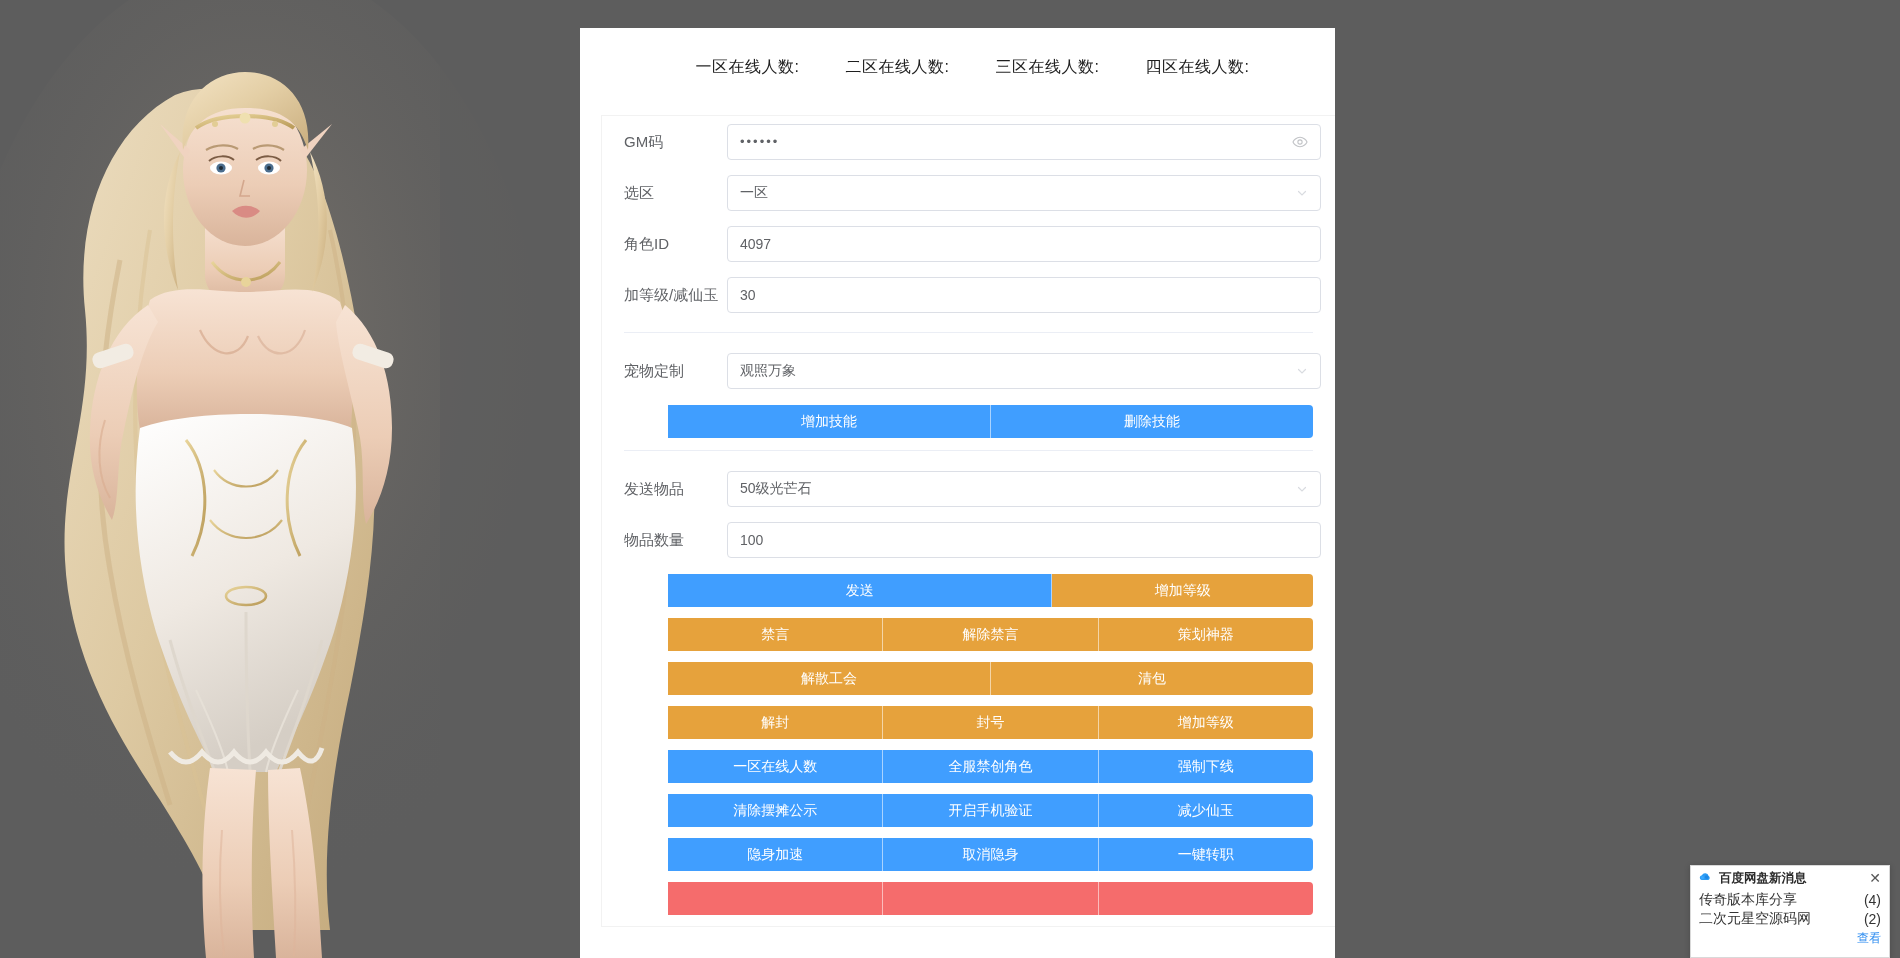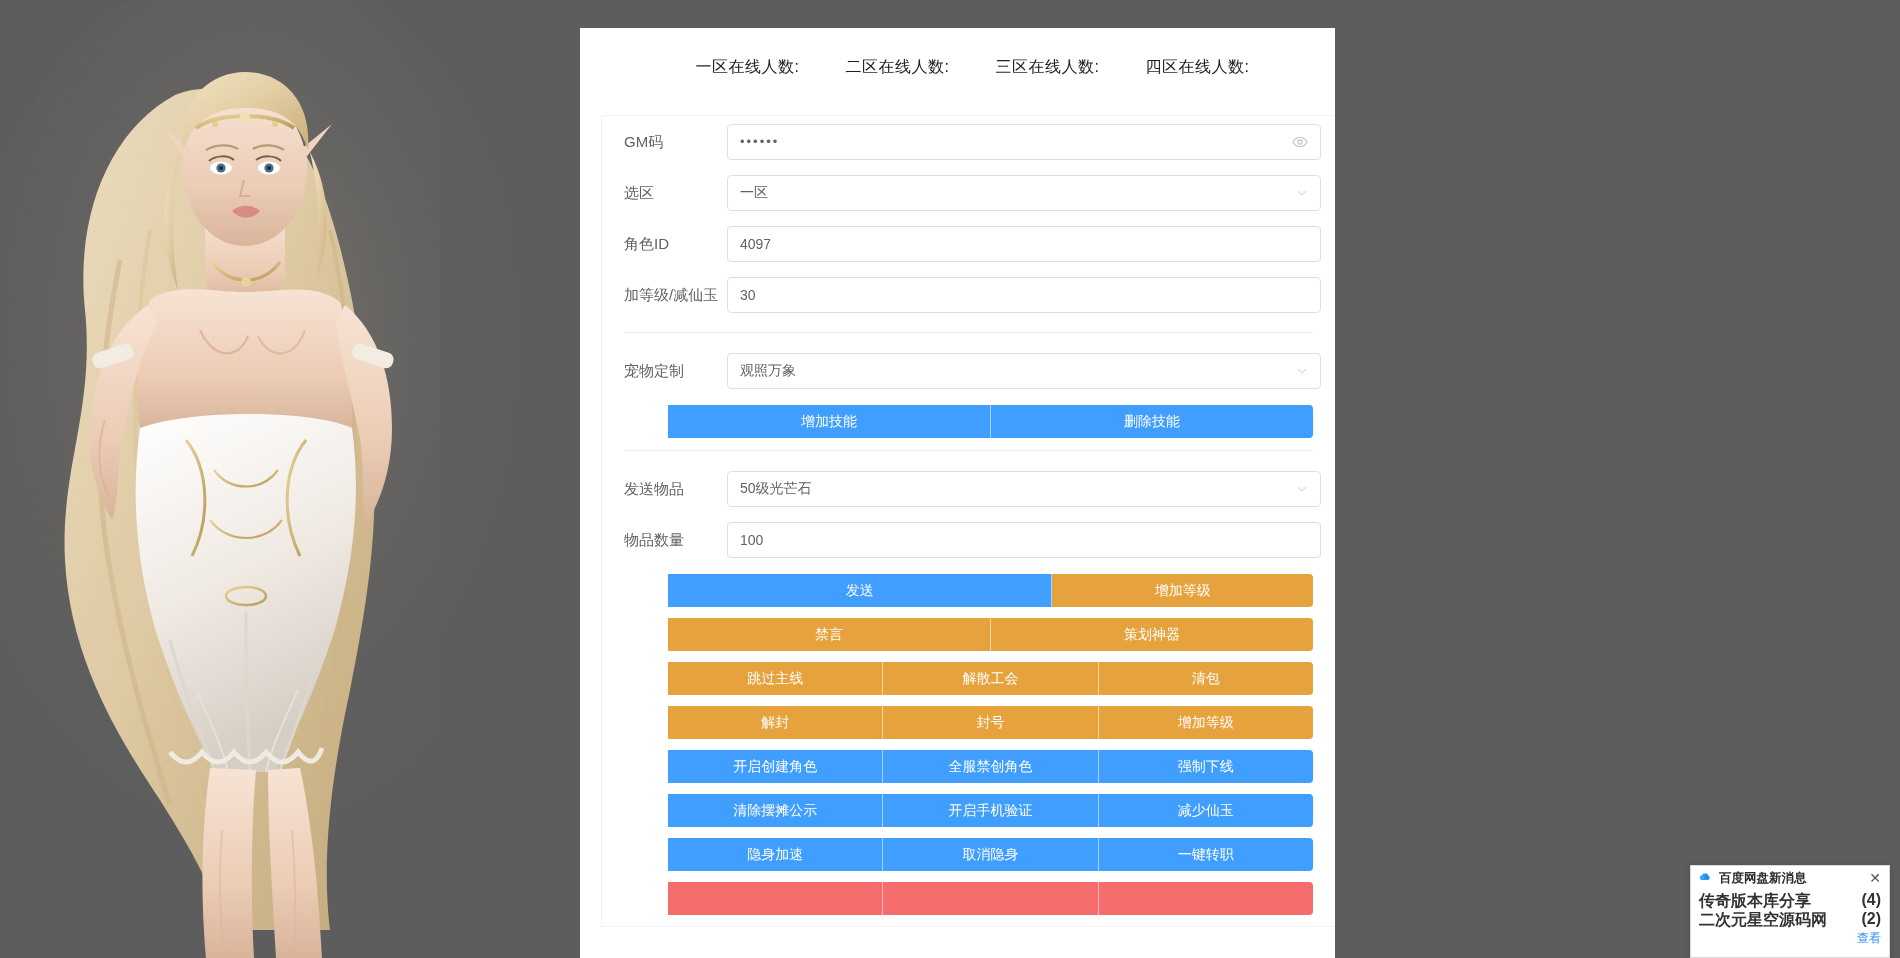--- a/index.html
+++ b/index.html
@@ -130,23 +130,23 @@
   }
   #toast-title {
     font-size: 12.5px; font-weight: bold; color: #2b2b2b;
     flex: 1 1 auto;
   }
   #toast-close {
     font-size: 14px; color: #555; cursor: pointer; line-height: 1;
     padding: 0 2px;
   }
   .toast-row {
-    display: flex; align-items: flex-start;
+    display: flex; align-items: center;
     padding: 1px 8px; height: 19px;
-    font-size: 16px; color: #333; font-weight: bold;
+    font-size: 14px; color: #333;
   }
   .toast-row .t-name { flex: 1 1 auto; }
   .toast-row .t-cnt  { color: #333; }
   #toast-more {
     text-align: right; padding: 2px 8px 0 4px;
     font-size: 12px; color: #2d8cf0; cursor: pointer;
   }
   .bd-logo { width: 16px; height: 14px; flex: 0 0 16px; }
 
   
@@ -360,37 +360,37 @@
 
     <div class="gap-sm"></div>
 
     <div class="btn-bar two-uneven spaced">
       <div class="btn blue">发送</div>
       <div class="btn orange">增加等级</div>
     </div>
 
     <div class="btn-bar spaced">
       <div class="btn orange">禁言</div>
+      <div class="btn orange">解除禁言</div>
       <div class="btn orange">策划神器</div>
     </div>
 
     <div class="btn-bar spaced">
-      <div class="btn orange">跳过主线</div>
       <div class="btn orange">解散工会</div>
       <div class="btn orange">清包</div>
     </div>
 
     <div class="btn-bar spaced">
       <div class="btn orange">解封</div>
       <div class="btn orange">封号</div>
       <div class="btn orange">增加等级</div>
     </div>
 
     <div class="btn-bar spaced">
-      <div class="btn blue">开启创建角色</div>
+      <div class="btn blue">一区在线人数</div>
       <div class="btn blue">全服禁创角色</div>
       <div class="btn blue">强制下线</div>
     </div>
 
     <div class="btn-bar spaced">
       <div class="btn blue">清除摆摊公示</div>
       <div class="btn blue">开启手机验证</div>
       <div class="btn blue">减少仙玉</div>
     </div>
 

